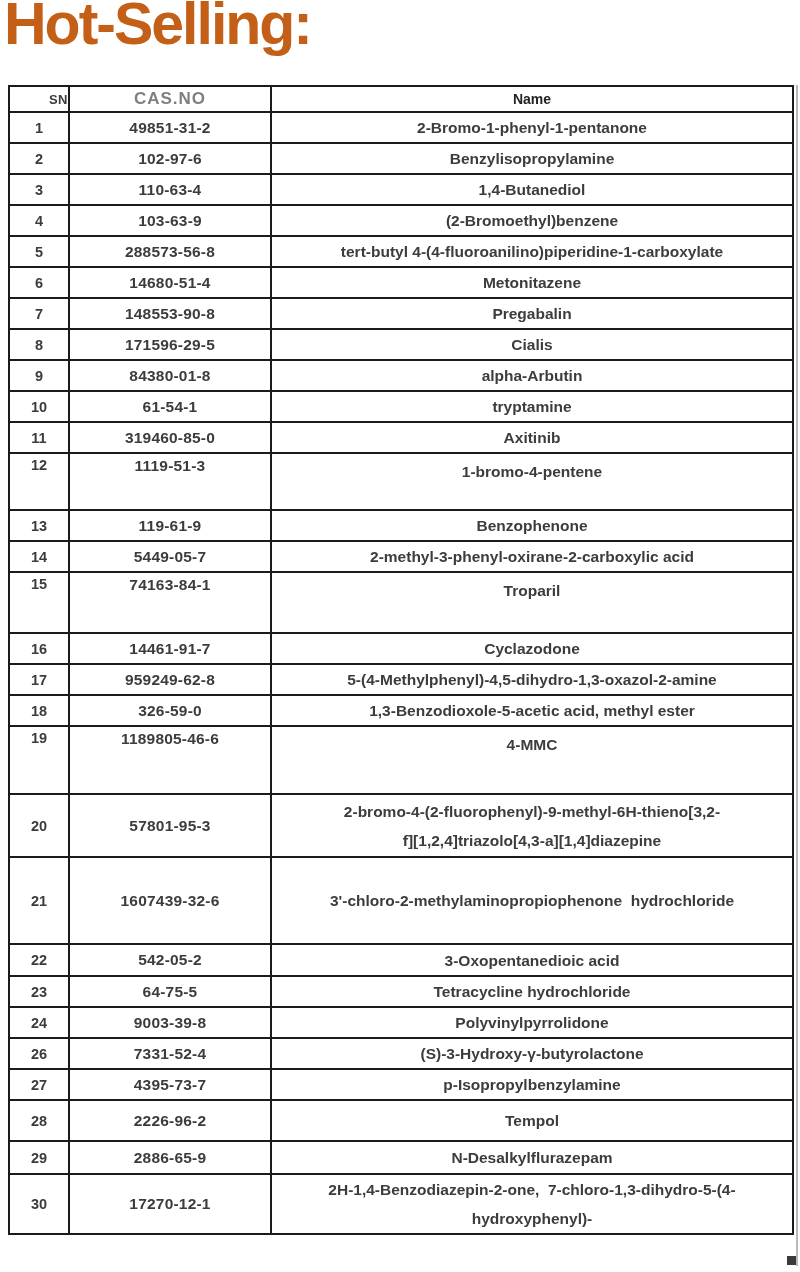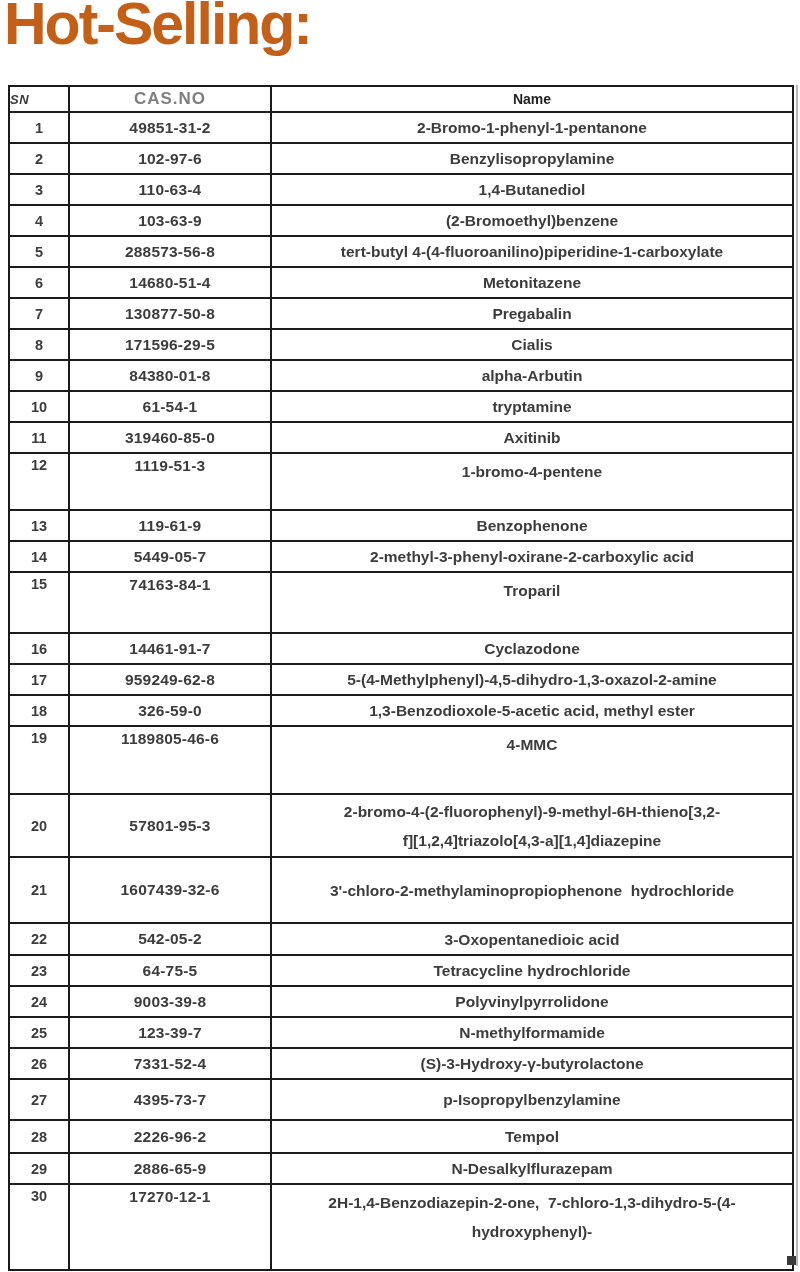--- a/index.html
+++ b/index.html
@@ -7,39 +7,39 @@
        font-family:"Liberation Sans",sans-serif;}
   .title{position:absolute;left:4px;top:-10px;
          font-size:59px;font-weight:700;letter-spacing:-2px;color:#C35F17;
          font-family:"Liberation Sans",sans-serif;white-space:nowrap;}
   table.hot{position:absolute;left:8px;top:85px;width:784px;
             border-collapse:collapse;table-layout:fixed;}
   col.c-sn{width:60px;} col.c-cas{width:202px;} col.c-name{width:522px;}
   th,td{border:2px solid #1b1b1b;padding:0;overflow:hidden;}
   thead tr{height:26px;}
   th{font-weight:700;vertical-align:middle;}
-  th.sn{font-size:13px;color:#3c3c3c;text-align:left;letter-spacing:0.5px;font-style:italic;}
+  th.sn{font-size:13px;color:#3c3c3c;text-align:right;letter-spacing:0.5px;}
   th.cas{font-size:17px;color:#7f7f7f;text-align:center;letter-spacing:1px;}
   th.name{font-size:14px;color:#222222;text-align:center;}
   tbody tr{height:31px;}
   tbody td{font-weight:700;color:#3c3c3c;text-align:center;vertical-align:middle;}
   td.sn{font-size:14.5px;}
   td.cas{font-size:15.5px;letter-spacing:0.2px;}
   td.name{font-size:15.5px;line-height:29px;white-space:pre-wrap;overflow-wrap:anywhere;}
   
   tbody tr:nth-child(12){height:57px;}
   tbody tr:nth-child(13){height:30px;}
   tbody tr:nth-child(14){height:29px;}
   tbody tr:nth-child(15){height:61px;}
   tbody tr:nth-child(16){height:30px;}
   tbody tr:nth-child(17){height:29px;margin-top:14px;}
   tbody tr:nth-child(18){height:28px;}
   tbody tr:nth-child(19){height:68px;}
   tbody tr:nth-child(20){height:63px;}
-  tbody tr:nth-child(21){height:66px;}
+  tbody tr:nth-child(21){height:87px;}
   tbody tr:nth-child(22){height:32px;}
   tbody tr:nth-child(23){height:28px;}
   tbody tr:nth-child(24){height:29px;}
   tbody tr:nth-child(25){height:28px;}
   tbody tr:nth-child(26){height:28px;}
   tbody tr:nth-child(27){height:41px;}
   tbody tr:nth-child(28){height:33px;}
   tbody tr:nth-child(29){height:30px;}
   tbody tr:nth-child(30){height:86px;}
   
@@ -96,21 +96,21 @@
         <td class="cas">288573-56-8</td>
         <td class="name">tert-butyl 4-(4-fluoroanilino)piperidine-1-carboxylate</td>
       </tr>
       <tr>
         <td class="sn">6</td>
         <td class="cas">14680-51-4</td>
         <td class="name">Metonitazene</td>
       </tr>
       <tr>
         <td class="sn">7</td>
-        <td class="cas">130877-50-8</td>
+        <td class="cas">148553-90-8</td>
         <td class="name">Pregabalin</td>
       </tr>
       <tr>
         <td class="sn">8</td>
         <td class="cas">171596-29-5</td>
         <td class="name">Cialis</td>
       </tr>
       <tr>
         <td class="sn">9</td>
         <td class="cas">84380-01-8</td>
@@ -186,25 +186,20 @@
         <td class="sn">23</td>
         <td class="cas">64-75-5</td>
         <td class="name">Tetracycline hydrochloride</td>
       </tr>
       <tr>
         <td class="sn">24</td>
         <td class="cas">9003-39-8</td>
         <td class="name">Polyvinylpyrrolidone</td>
       </tr>
       <tr>
-        <td class="sn">25</td>
-        <td class="cas">123-39-7</td>
-        <td class="name">N-methylformamide</td>
-      </tr>
-      <tr>
         <td class="sn">26</td>
         <td class="cas">7331-52-4</td>
         <td class="name">(S)-3-Hydroxy-γ-butyrolactone</td>
       </tr>
       <tr>
         <td class="sn">27</td>
         <td class="cas">4395-73-7</td>
         <td class="name">p-Isopropylbenzylamine</td>
       </tr>
       <tr>

